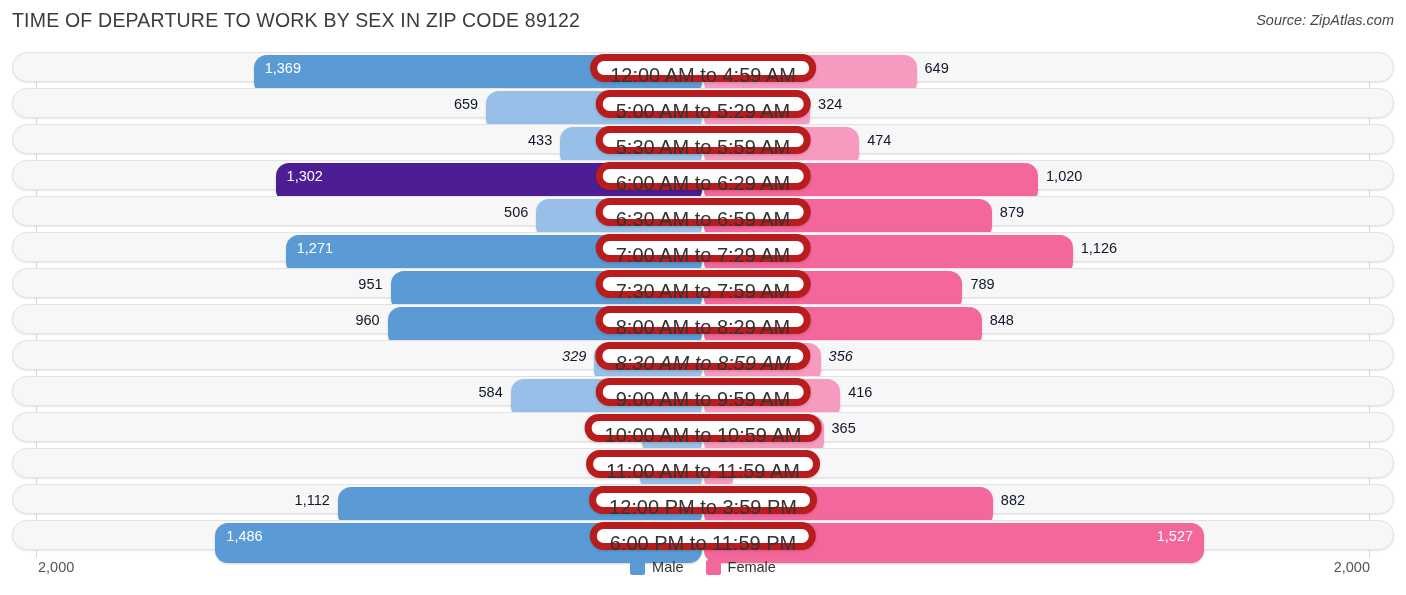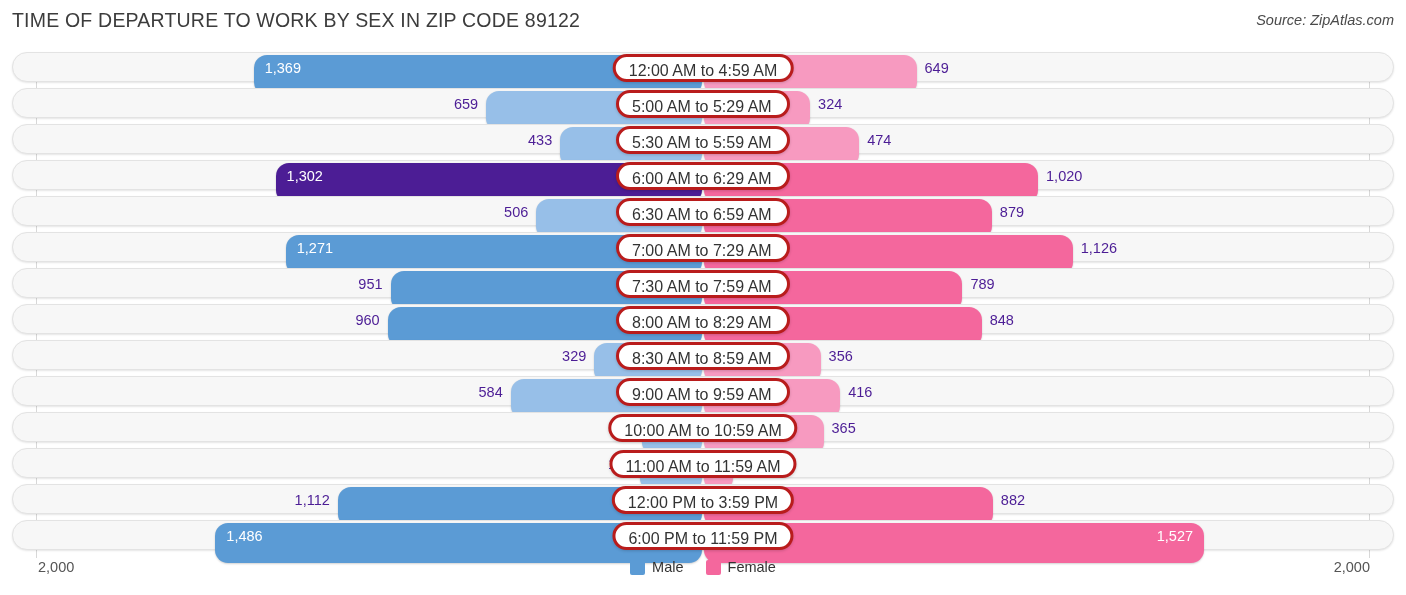--- a/index.html
+++ b/index.html
@@ -80,44 +80,45 @@
   .bar-male   { right: 691px; }
   .bar-female { left: 691px; }
 
   .bar-val {
     position: absolute;
     top: 0;
     height: 26px;
     line-height: 26px;
     font-size: 14.5px;
     white-space: nowrap;
-    color: #4c1d95;
+    color: #0f172a;
   }
   .bar-val.inside  { color: #ffffff; }
   .val-male   { right: 100%; padding-right: 8px; }
   .val-male.inside   { right: auto; left: 11px; padding-right: 0; }
   .val-female { left: 100%; padding-left: 8px; }
   .val-female.inside { left: auto; right: 11px; padding-left: 0; }
 
   
   .cat-pill {
     position: absolute;
     top: 1px;
     left: 50%;
     transform: translateX(-50%);
     height: 28px;
     line-height: 28px;
     padding: 0 13px;
     border-radius: 14px;
     background: #ffffff;
-    border: 3px solid #b91c1c;
+    border: 7px solid #b91c1c;
     box-shadow: 0 1px 3px rgba(0,0,0,.17);
-    font-size: 16px;
+    font-size: 20px;
     color: #333333;
     white-space: nowrap;
+    text-align: center;
     min-width: 174px;
   }
 
   
   #footer {
     position: absolute;
     left: 0; top: 551px;
     width: 1406px; height: 44px;
   }
   .axis-tick {
@@ -231,21 +232,21 @@
         </div>
         <div class="row" style="top: 260px;">
           <div class="bar bar-male" style="width: 314.4px; background: rgb(91, 155, 213);">
             <span class="bar-val val-male">960</span>
           </div>
           <div class="bar bar-female" style="width: 277.72px; background: rgb(244, 103, 157);">
             <span class="bar-val val-female">848</span>
           </div>
           <div class="cat-pill">8:00 AM to 8:29 AM</div>
         </div>
-        <div class="row" style="top: 296px;">
+        <div class="row" style="top: 296px; font-style: italic;">
           <div class="bar bar-male" style="width: 107.748px; background: rgb(151, 191, 232);">
             <span class="bar-val val-male">329</span>
           </div>
           <div class="bar bar-female" style="width: 116.59px; background: rgb(247, 154, 192);">
             <span class="bar-val val-female">356</span>
           </div>
           <div class="cat-pill">8:30 AM to 8:59 AM</div>
         </div>
         <div class="row" style="top: 332px;">
           <div class="bar bar-male" style="width: 191.26px; background: rgb(151, 191, 232);">

